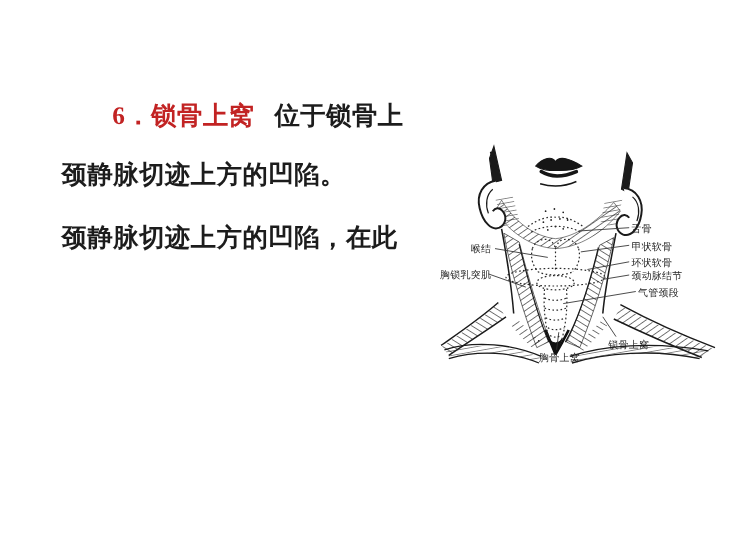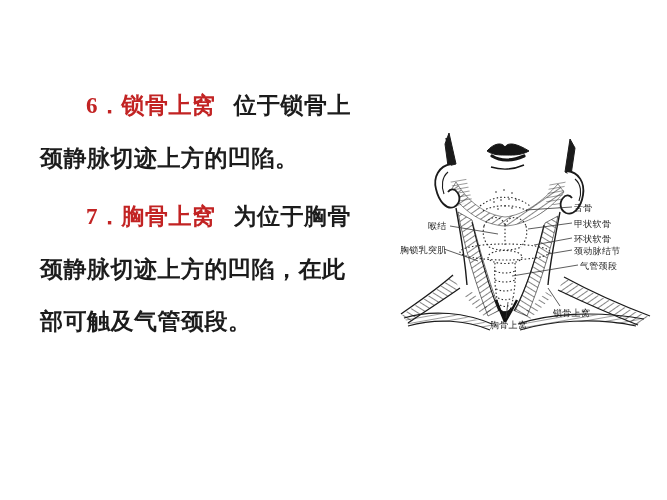--- a/index.html
+++ b/index.html
@@ -1,20 +1,20 @@
 <!DOCTYPE html>
 <html style="--accent: #c22323; --text-color: #1c1c1c;"><head>
 <meta charset="utf-8">
 <style>
   html,body{margin:0;padding:0;background:#fff;}
   .slide{
     position:relative;width:667px;height:500px;background:#fff;
     overflow:hidden;font-family:"Liberation Serif","DejaVu Serif",serif;
   }
-  .text-block{position:absolute;left:40px;top:80px;width:330px;}
+  .text-block{position:absolute;left:56px;top:80px;width:330px;}
   .t-line{
     height:52.5px;line-height:52.5px;white-space:nowrap;
     font-size:23px;font-weight:bold;color:var(--text-color,#1c1c1c);
     letter-spacing:0.5px;
   }
   .indent{padding-left:46px;}
   .red{color:var(--accent,#c22323);}
   .gap{margin-left:18px;}
   .para + .para{margin-top:6px;}
   .diagram{position:absolute;left:398px;top:130px;}
@@ -31,28 +31,22 @@
   <div class="text-block">
     <div class="para">
       <div class="t-line indent">
         <span class="red">6．锁骨上窝</span><span class="gap">位于锁骨上</span>
       </div>
       <div class="t-line">
         <span>颈静脉切迹上方的凹陷。</span>
       </div>
     </div>
     <div class="para">
-      <div class="t-line indent">
-        <span class="red">7．胸骨上窝</span><span class="gap">为位于胸骨</span>
-      </div>
       <div class="t-line">
         <span>颈静脉切迹上方的凹陷，在此</span>
-      </div>
-      <div class="t-line">
-        <span>部可触及气管颈段。</span>
       </div>
     </div>
   </div>
 
   <svg class="diagram" width="264" height="222" viewBox="0 0 264 222" xmlns="http://www.w3.org/2000/svg">
     <defs>
       <pattern id="hA" width="5" height="5" patternUnits="userSpaceOnUse" patternTransform="rotate(55)">
         <line x1="0" y1="0" x2="0" y2="5" stroke="#1d1d1d" stroke-width="1.1"></line>
       </pattern>
       <pattern id="hB" width="5" height="5" patternUnits="userSpaceOnUse" patternTransform="rotate(-58)">

